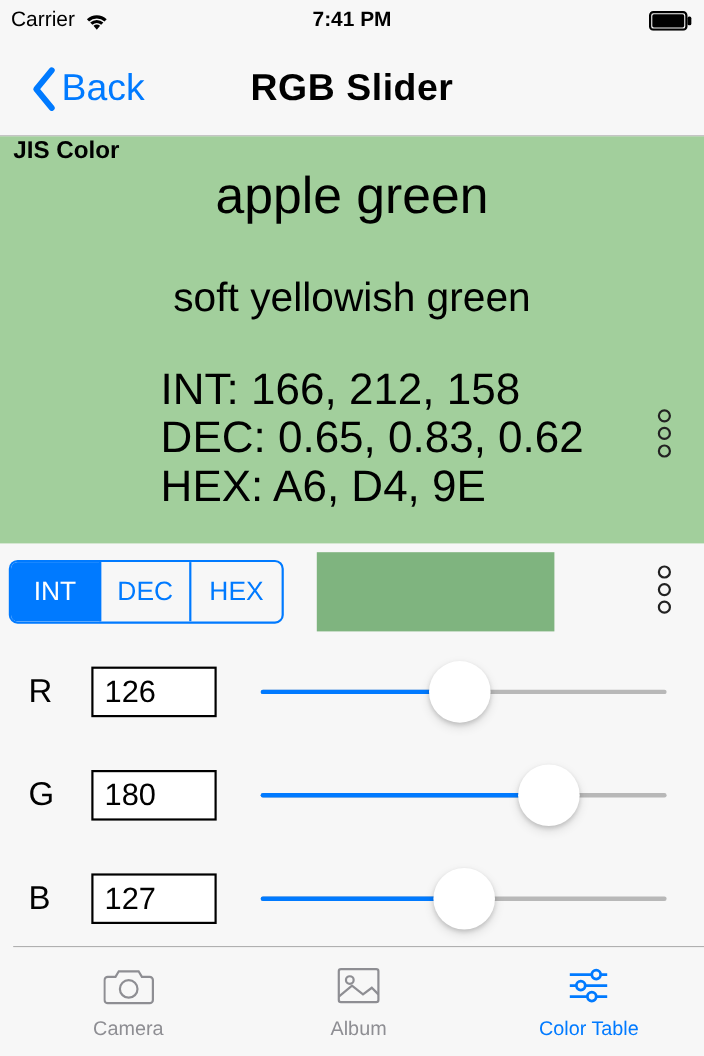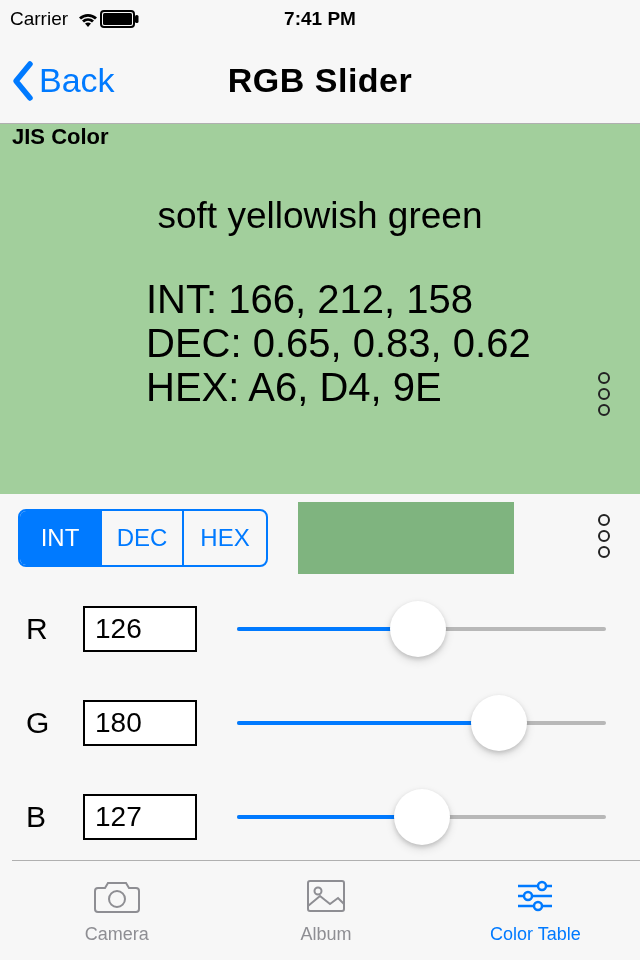--- a/index.html
+++ b/index.html
@@ -4,43 +4,43 @@
   <style>
     * { margin: 0; padding: 0; box-sizing: border-box; }
     body {
       width: 640px; height: 960px;
       font-family: -apple-system, "Helvetica Neue", Helvetica, Arial, sans-serif;
       background: #f7f7f7;
       position: relative; overflow: hidden;
     }
 
     
-    .status { height: 38px; display: flex; align-items: center; justify-content: flex-start; padding: 0 10px; font-size: 19px; }
+    .status { height: 38px; display: flex; align-items: center; justify-content: space-between; padding: 0 10px; font-size: 19px; }
     .st-left { display: flex; align-items: center; gap: 8px; font-weight: 500; }
     .st-center { position: absolute; left: 50%; transform: translateX(-50%); font-weight: 600; }
     .st-right { display: flex; align-items: center; }
     .wifi svg, .battery svg { display: block; }
 
     
-    .nav { height: 86px; border-bottom: 1px solid #b0b0b0; position: relative; display: flex; align-items: center; }
+    .nav { height: 86px; border-bottom: 1px solid #b0b0b0; position: relative; display: flex; align-items: center; padding-left: 17px; }
     .back { color: #007aff; font-size: 34px; display: flex; align-items: center; padding-left: 10px; cursor: pointer; }
     .back svg { width: 25px; height: 42px; }
     .nav-title { position: absolute; left: 50%; transform: translateX(-50%); font-size: 34px; font-weight: 600; letter-spacing: 0.5px; }
 
     
     .panel { height: 370px; background: #a2cf9c; position: relative; padding-top: 0; }
     .panel-label { font-size: 22px; font-weight: 700; margin-left: 12px; }
     .color-name { font-size: 47px; font-weight: 400; text-align: center; margin-top: 0px; }
     .mood-name { font-size: 37px; font-weight: 400; text-align: center; margin-top: 45px; }
     .codes { margin-top: 40px; margin-left: 146px; font-size: 40px; font-weight: 400; line-height: 44px; }
     .more1 { position: absolute; right: 30px; top: 248px; display: flex; flex-direction: column; gap: 4px; cursor: pointer; }
     .dot { width: 12px; height: 12px; border: 2px solid #222; border-radius: 50%; }
 
     
-    .ctrl { height: 88px; display: flex; align-items: center; position: relative; padding-left: 18px; }
+    .ctrl { height: 88px; display: flex; align-items: center; position: relative; padding-left: 8px; }
     .seg { display: flex; border: 2px solid #007aff; border-radius: 8px; overflow: hidden; height: 58px; }
     .seg-item { width: 82px; display: flex; align-items: center; justify-content: center; font-size: 24px; color: #007aff; border-right: 2px solid #007aff; cursor: pointer; }
     .seg-item:last-child { border-right: none; }
     .seg-item.active { background: #007aff; color: #fff; }
     .swatch { width: 216px; height: 72px; background: #7fb47f; margin-left: 30px; }
     .more2 { position: absolute; right: 30px; top: 20px; display: flex; flex-direction: column; gap: 4px; cursor: pointer; }
 
     
     .sliders { padding: 0 14px; }
     .row { display: flex; align-items: center; height: 94px; }
@@ -87,20 +87,21 @@
     <svg viewBox="0 0 25 42">
         <polyline points="20,4 6,21 20,38" fill="none" stroke="#007aff" stroke-width="5.5" stroke-linecap="round" stroke-linejoin="round"></polyline>
       </svg>
     <span style="margin-left:4px;">Back</span>
   </div>
   <div class="nav-title">RGB Slider</div>
 </div>
 
 <div class="panel">
   <div class="panel-label">JIS Color</div>
+  <div class="color-name">apple green</div>
   <div class="mood-name">soft yellowish green</div>
   <div class="codes">
     <div>INT: 166, 212, 158</div>
     <div>DEC: 0.65, 0.83, 0.62</div>
     <div>HEX: A6, D4, 9E</div>
   </div>
   <div class="more1">
     <span class="dot"></span>
       <span class="dot"></span>
       <span class="dot"></span>

